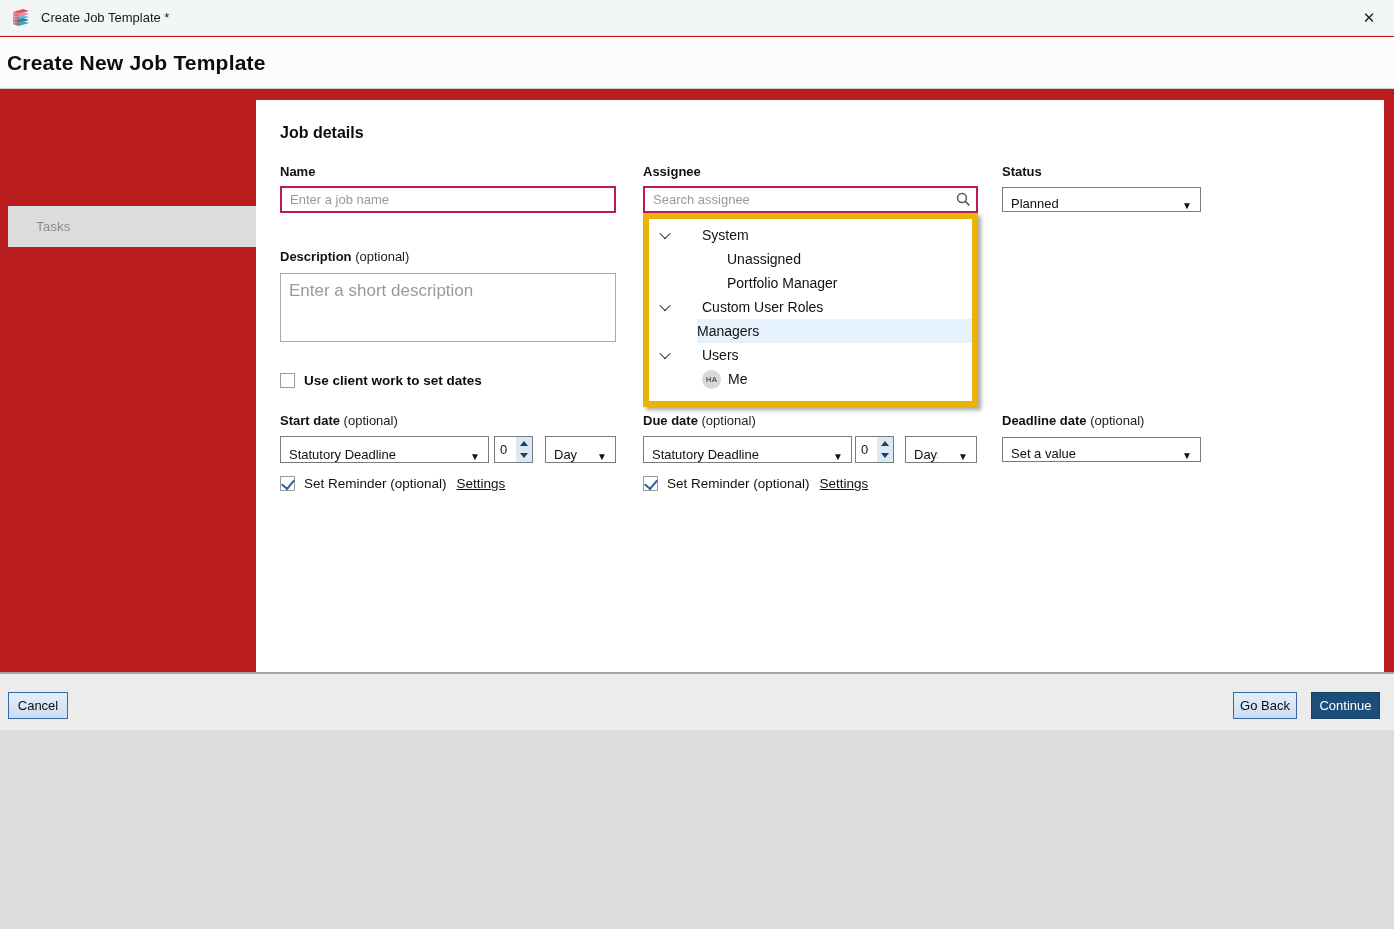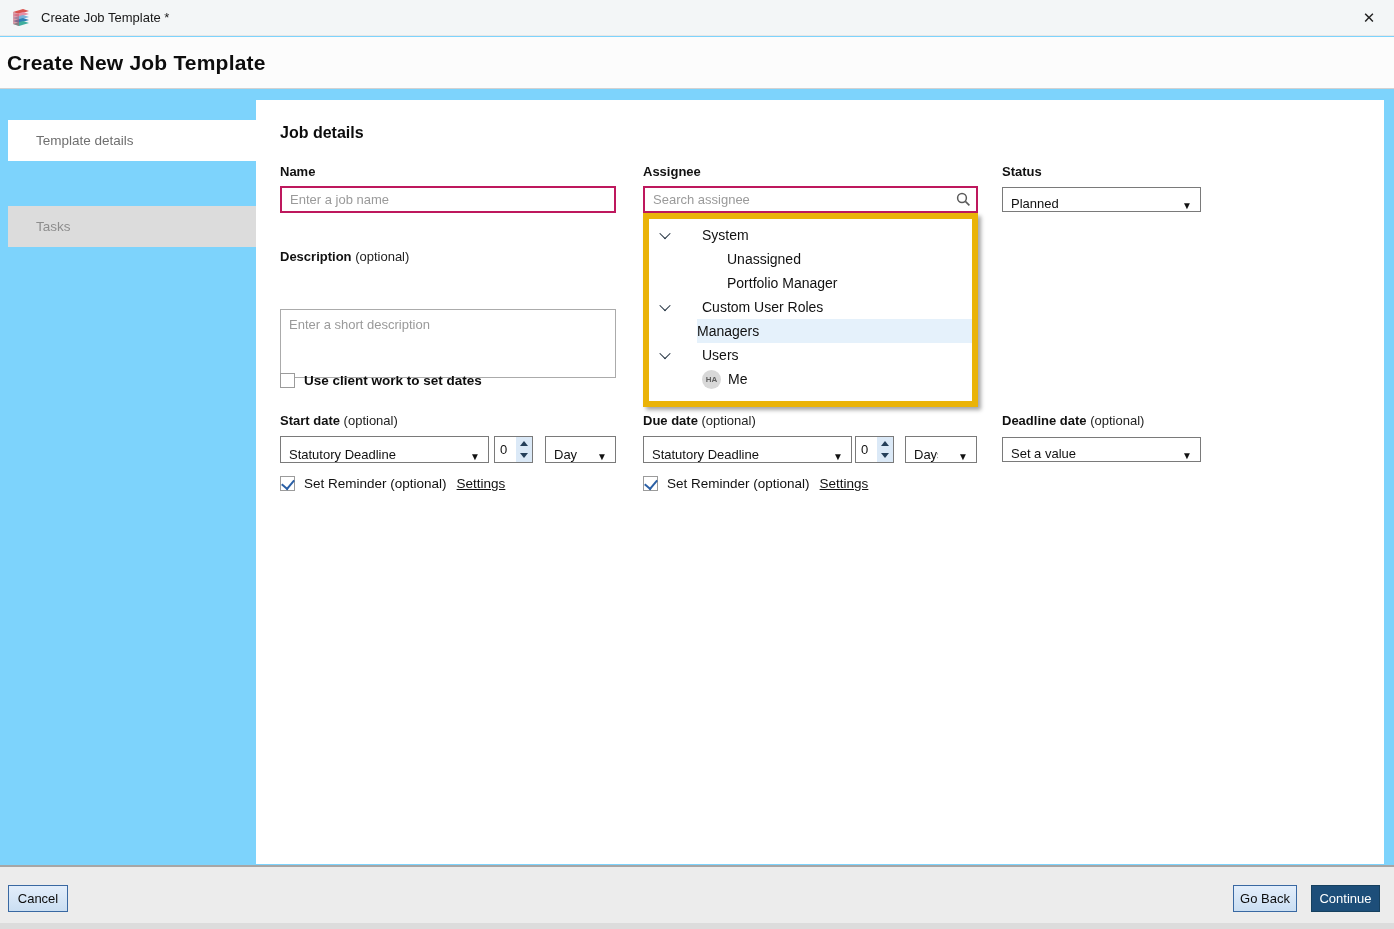--- a/index.html
+++ b/index.html
@@ -1,19 +1,19 @@
 <!DOCTYPE html>
 <html><head>
 <meta charset="utf-8">
 <style>
   * { margin:0; padding:0; box-sizing:border-box; }
   html,body { background:#dcdcdc; }
   .window {
-    position:relative; width:1394px; height:923px;
-    background:#7dd3fc; overflow:hidden;
+    position:relative; width:1394px; height:730px;
+    background:#b91c1c; overflow:hidden;
     font-family:"Liberation Sans", sans-serif; color:#1a1a1a;
   }
   
   .titlebar {
     position:absolute; top:0; left:0; width:100%; height:36px;
     background:#f3f6f7; border-bottom:1px solid #e7e7e7;
     display:flex; align-items:center;
   }
   .app-icon { width:22px; height:20px; margin-left:10px; position:relative; }
   .app-icon svg { display:block; }
@@ -47,21 +47,21 @@
   .section-title { position:absolute; left:24px; top:24px; font-size:16px; font-weight:bold; color:#0c0c0c; }
   .field-label { position:absolute; font-size:13px; font-weight:bold; color:#111;text-align:right; }
   .field-label .opt { font-weight:normal; color:#222; }
   .txt-input {
     position:absolute; height:27px; border:2px solid #be185d; background:#fff;
     font-family:"Liberation Sans", sans-serif; font-size:13px; color:#222; padding:0 8px; outline:none;
   }
   .txt-input::placeholder { color:#9a9a9a; }
   textarea.txt-area {
     position:absolute; border:1px solid #ababab; background:#fff; resize:none;
-    font-family:"Liberation Sans", sans-serif; font-size:13px; color:#222; padding:7px 8px; outline:none;margin-top:36px;
+    font-family:"Liberation Sans", sans-serif; font-size:17px; color:#222; padding:7px 8px; outline:none;
   }
   textarea.txt-area::placeholder { color:#9a9a9a; }
   
   .search-wrap { position:absolute; }
   .search-wrap input { width:100%; height:27px; padding-right:28px; }
   .search-icon { position:absolute; right:7px; top:6px; width:15px; height:15px; }
   
   .dd {
     position:absolute; height:25px; border:1px solid #7a7a7a; background:#fff;
     display:flex; align-items:flex-end; font-size:13px; color:#111;
@@ -145,23 +145,20 @@
       </svg>
     </span>
     <span class="titlebar-title">Create Job Template *</span>
     <span class="close-btn">✕</span>
   </div>
 
   <div class="page-header">
     <span class="page-title">Create New Job Template</span>
   </div>
 
-  <div class="sidebar-item si-default">
-    <span class="lbl">Template details</span>
-  </div>
   <div class="sidebar-item si-disabled">
     <span class="lbl">Tasks</span>
   </div>
 
   <div class="content">
 
     <div class="section-title">Job details</div>
 
     <div class="field-label" style="left:24px; top:64px;">Name</div>
     <div class="field-label" style="left:387px; top:64px;">Assignee</div>

